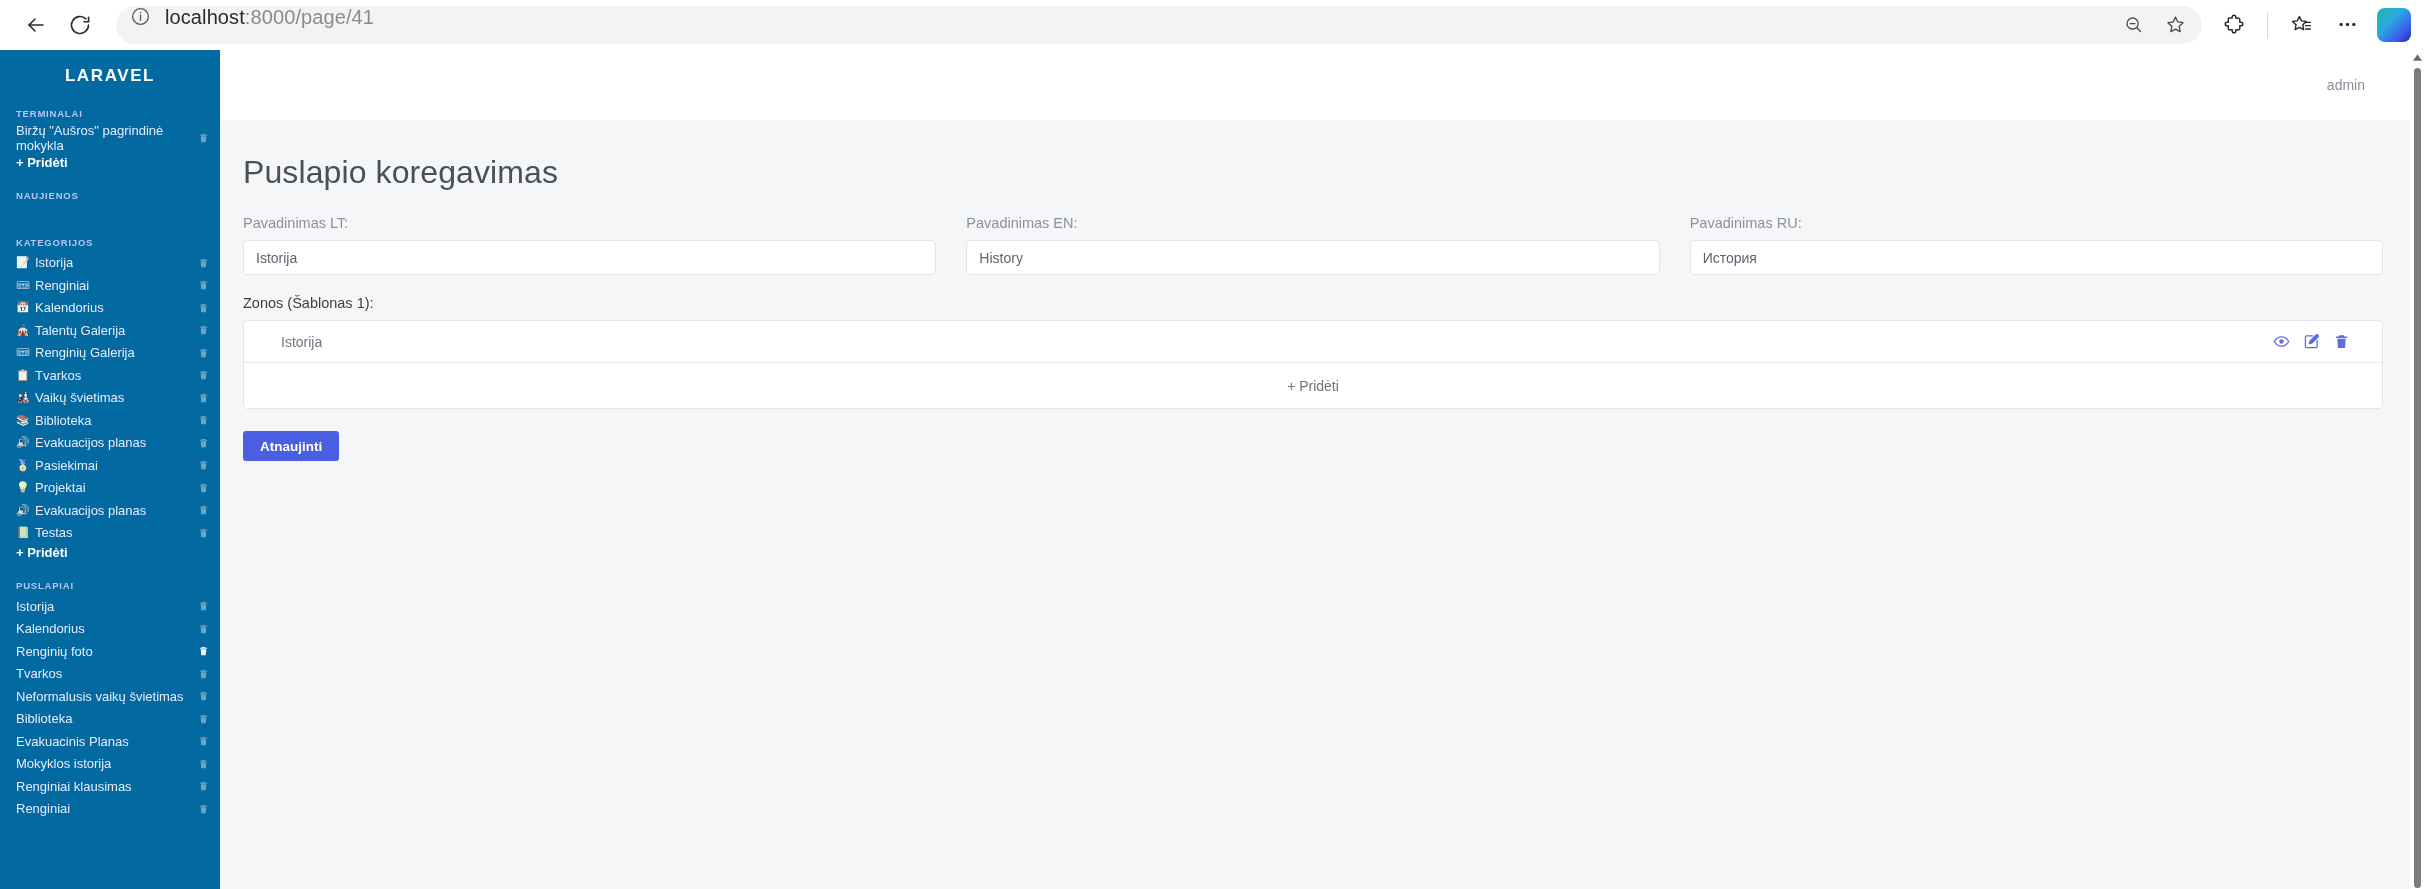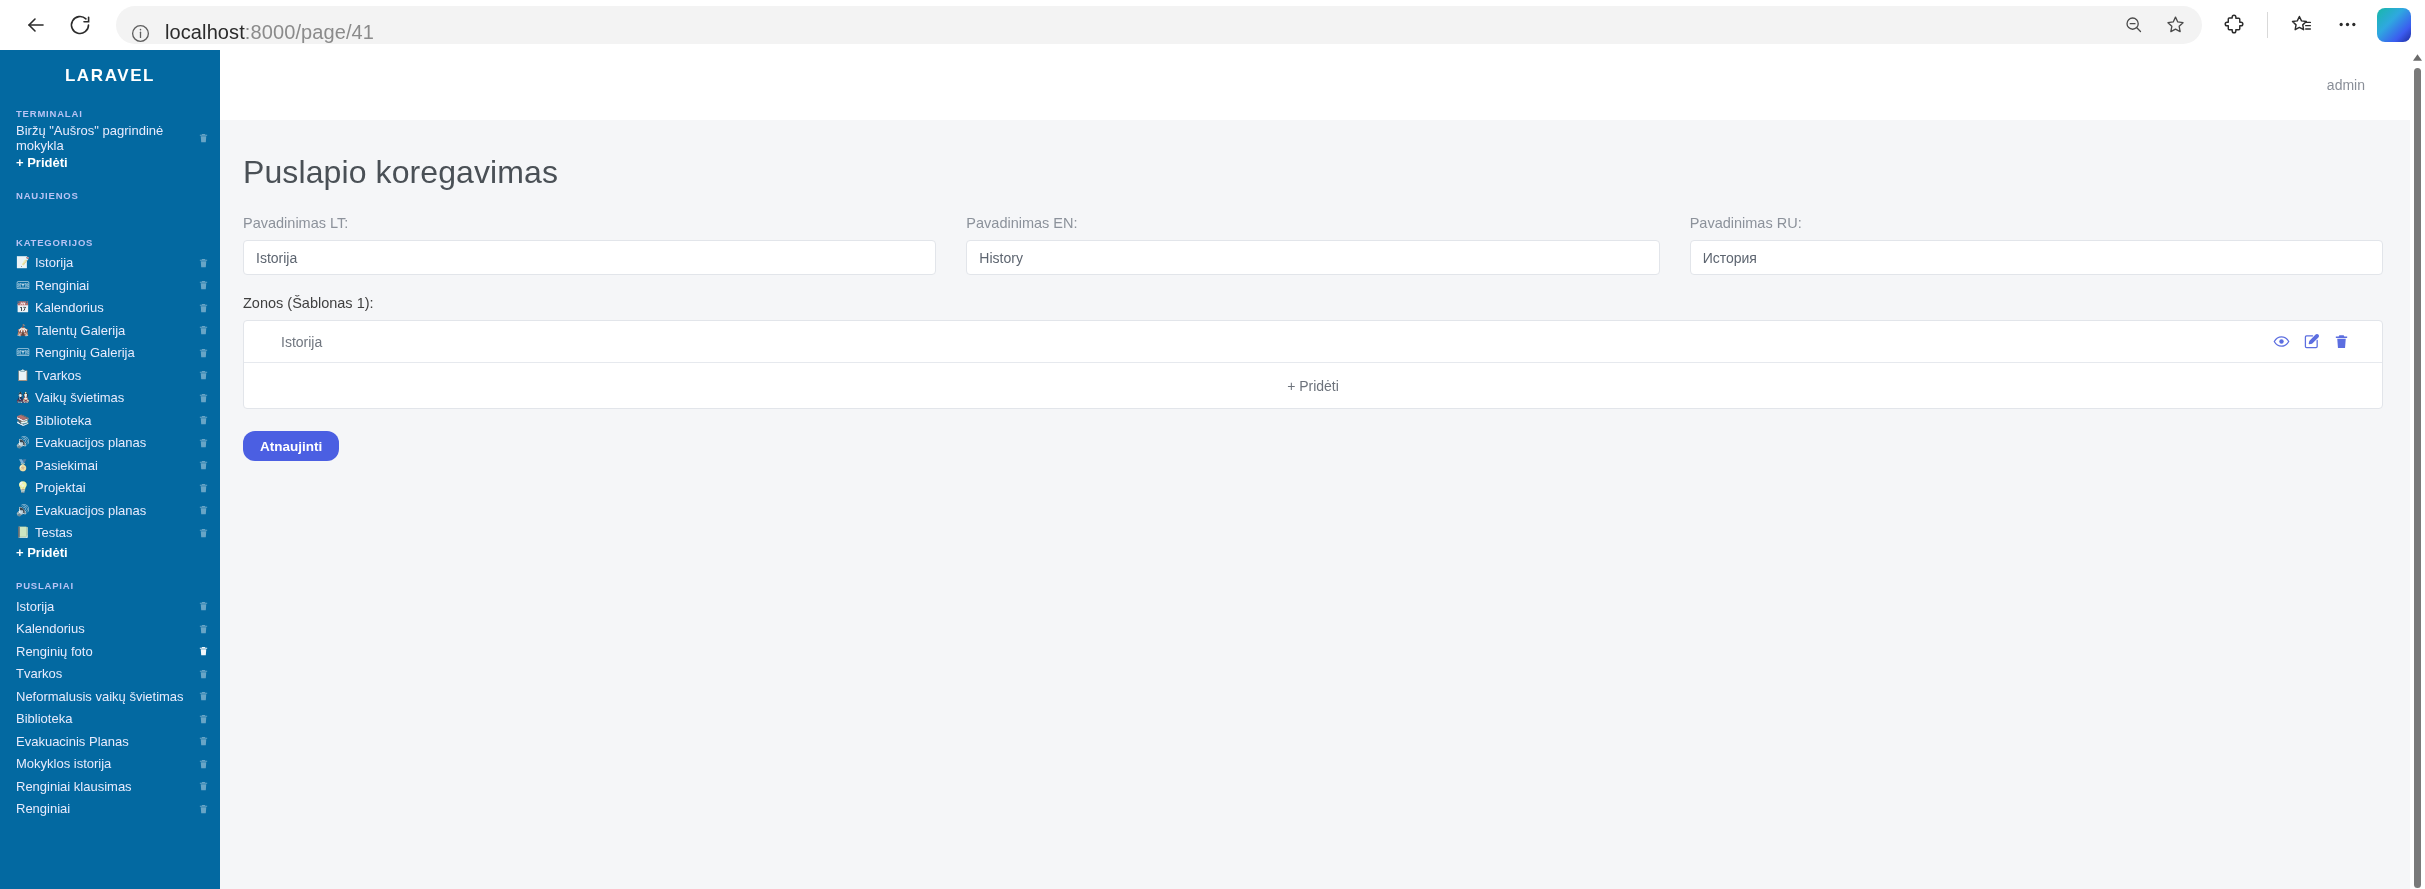--- a/index.html
+++ b/index.html
@@ -27,21 +27,21 @@
     flex: none;
   }
   .nav-btn svg { display: block; }
 
   .omnibox {
     flex: 1 1 auto;
     height: 38px;
     margin: 0 10px 0 14px;
     background: #f3f3f3;
     border-radius: 19px;
-    display: flex; align-items: flex-end;
+    display: flex; align-items: flex-start;
     padding: 0 14px;
     position: relative;
   }
   .omnibox .info-icon { margin-right: 14px; flex: none; display:flex; }
   .url-text {
     font-size: 20px;
     color: #8b8b8b;
     letter-spacing: 0.1px;
     white-space: nowrap;
   }
@@ -193,21 +193,21 @@
     height: 45px;
     display: flex; align-items: center; justify-content: center;
     font-size: 14px; color: #6d737c;
     cursor: pointer;
   }
   .submit-btn {
     margin-top: 22px;
     height: 30px;
     padding: 8px 17px;
     background: #4b5fe2;
-    border: none; border-radius: 12px;
+    border: none; border-radius: 3px;
     color: #ffffff; font-size: 13.5px; font-weight: bold;
     font-family: "Liberation Sans", sans-serif;
     cursor: pointer;
   }
 
   
   .pg-scroll {
     position: absolute; top: 50px; right: 0;
     width: 15px; height: 839px;
     background: #ffffff;

